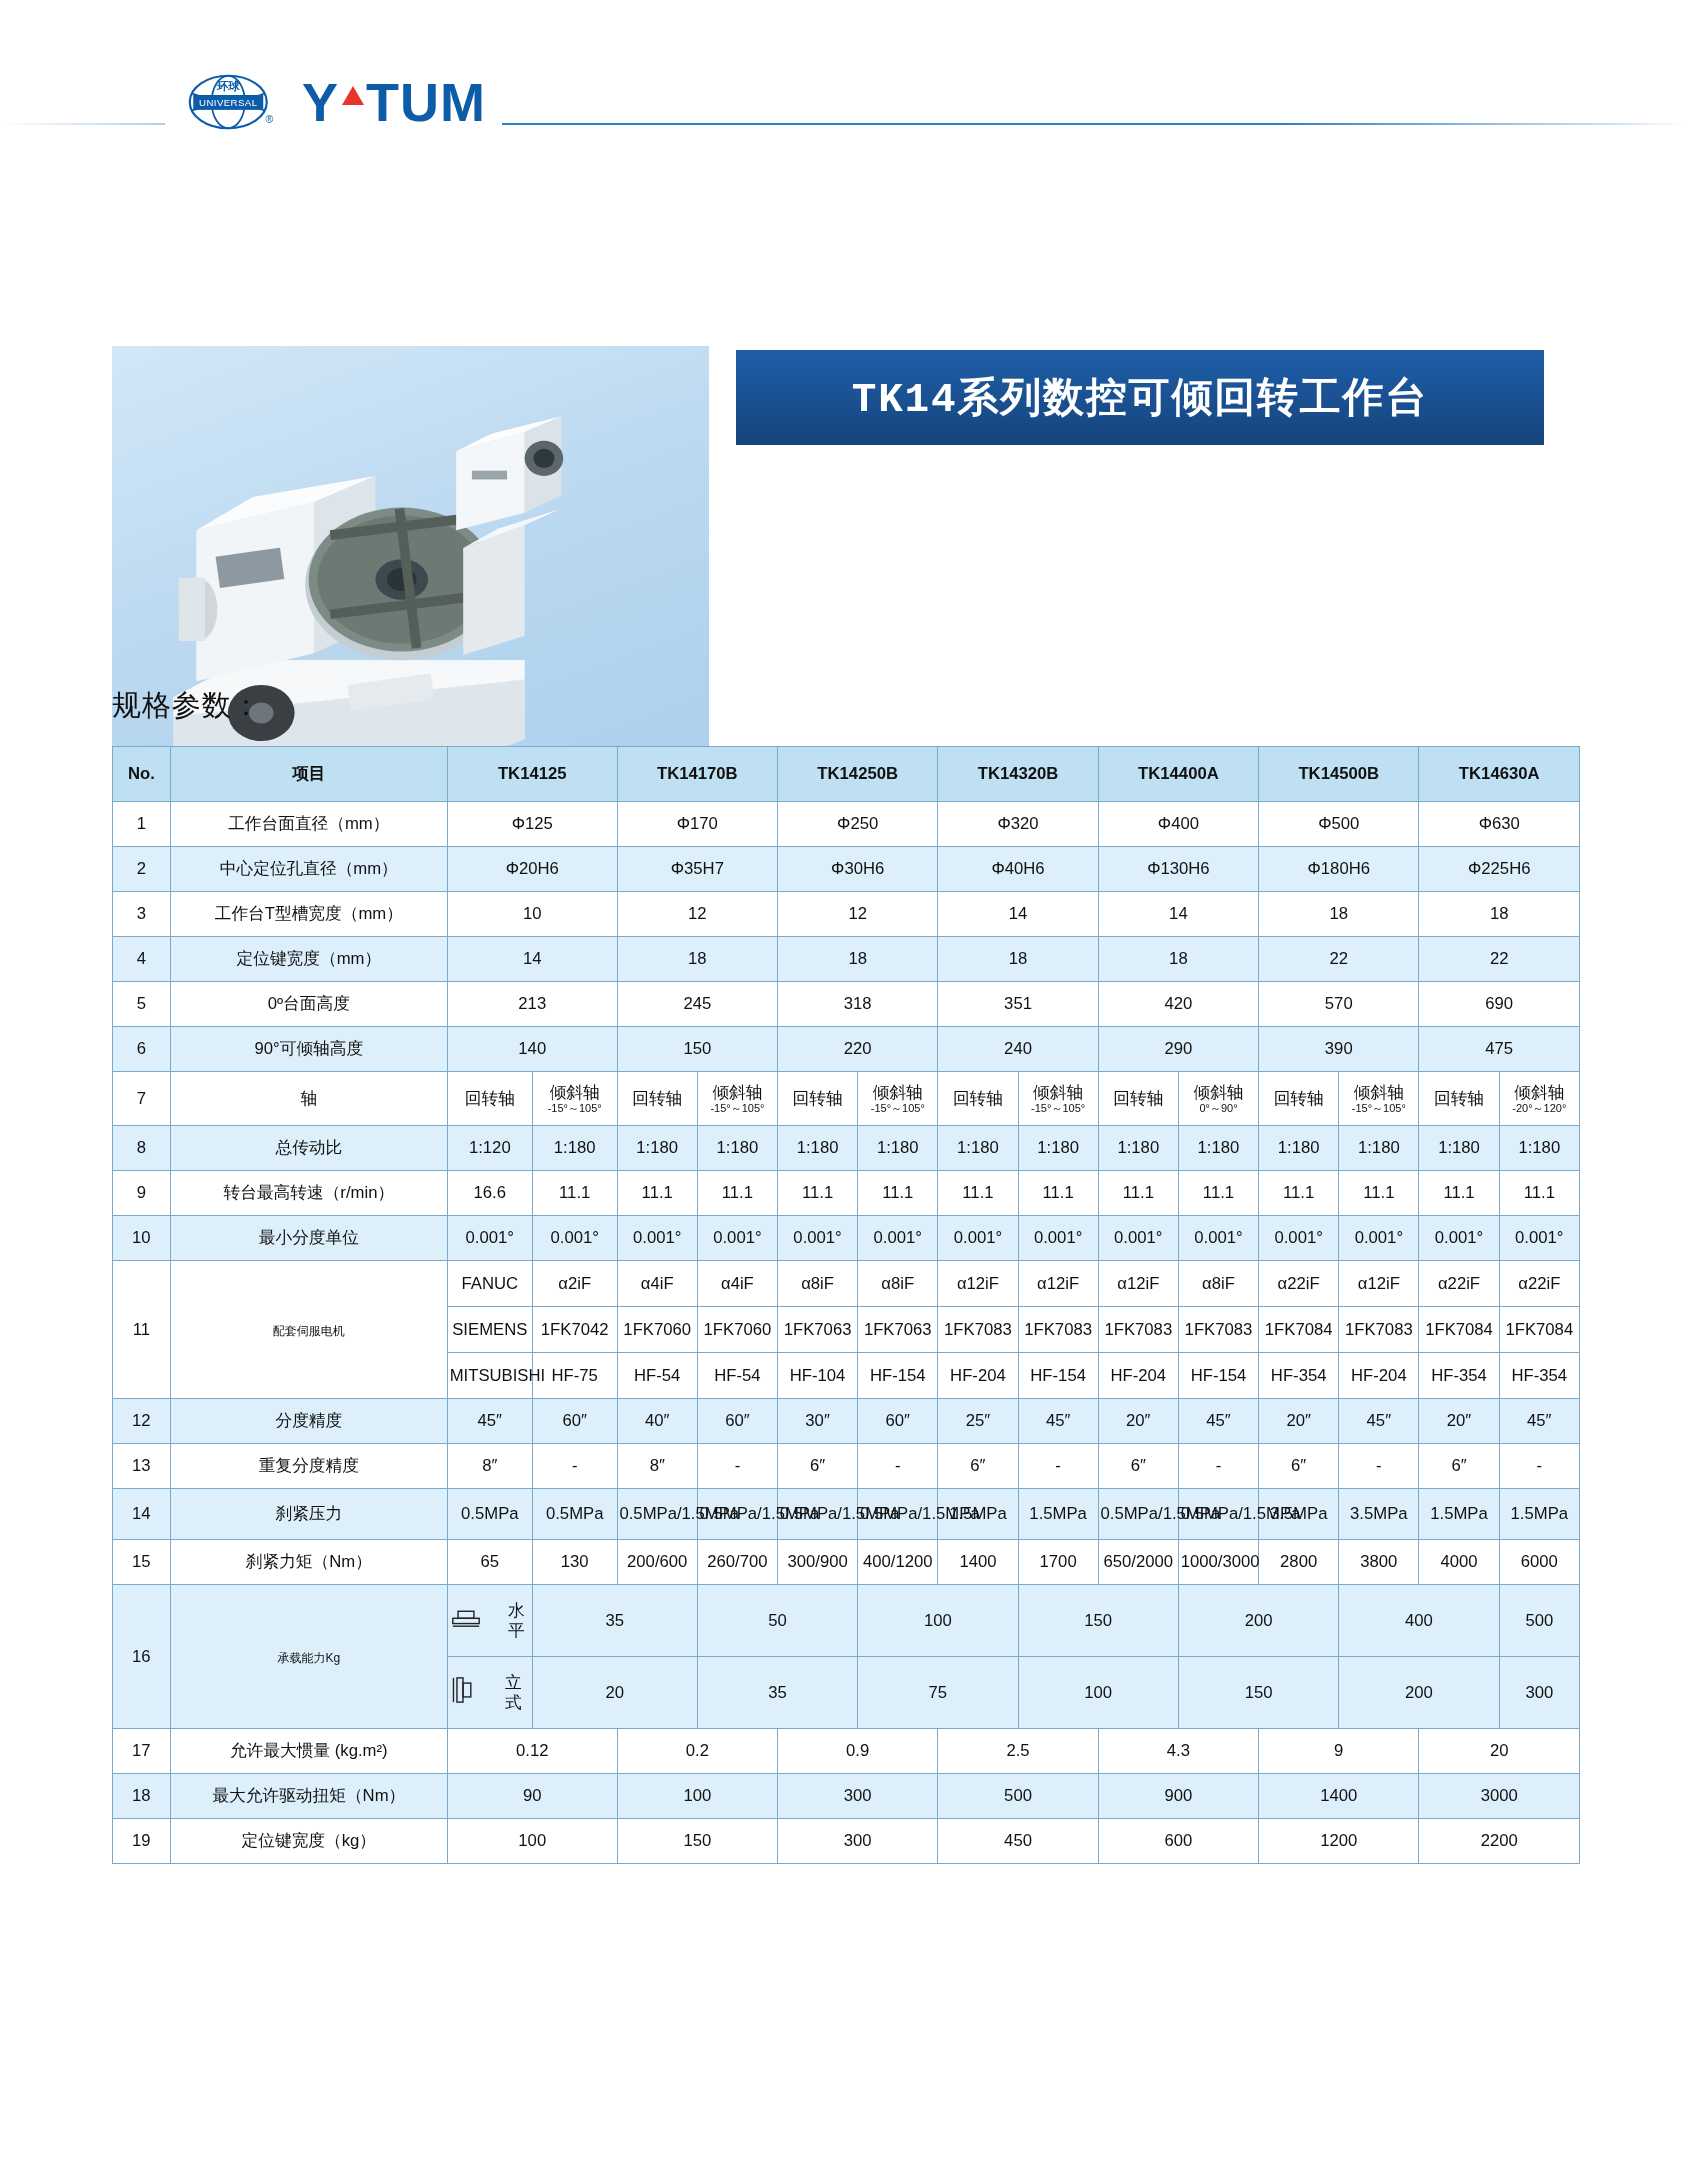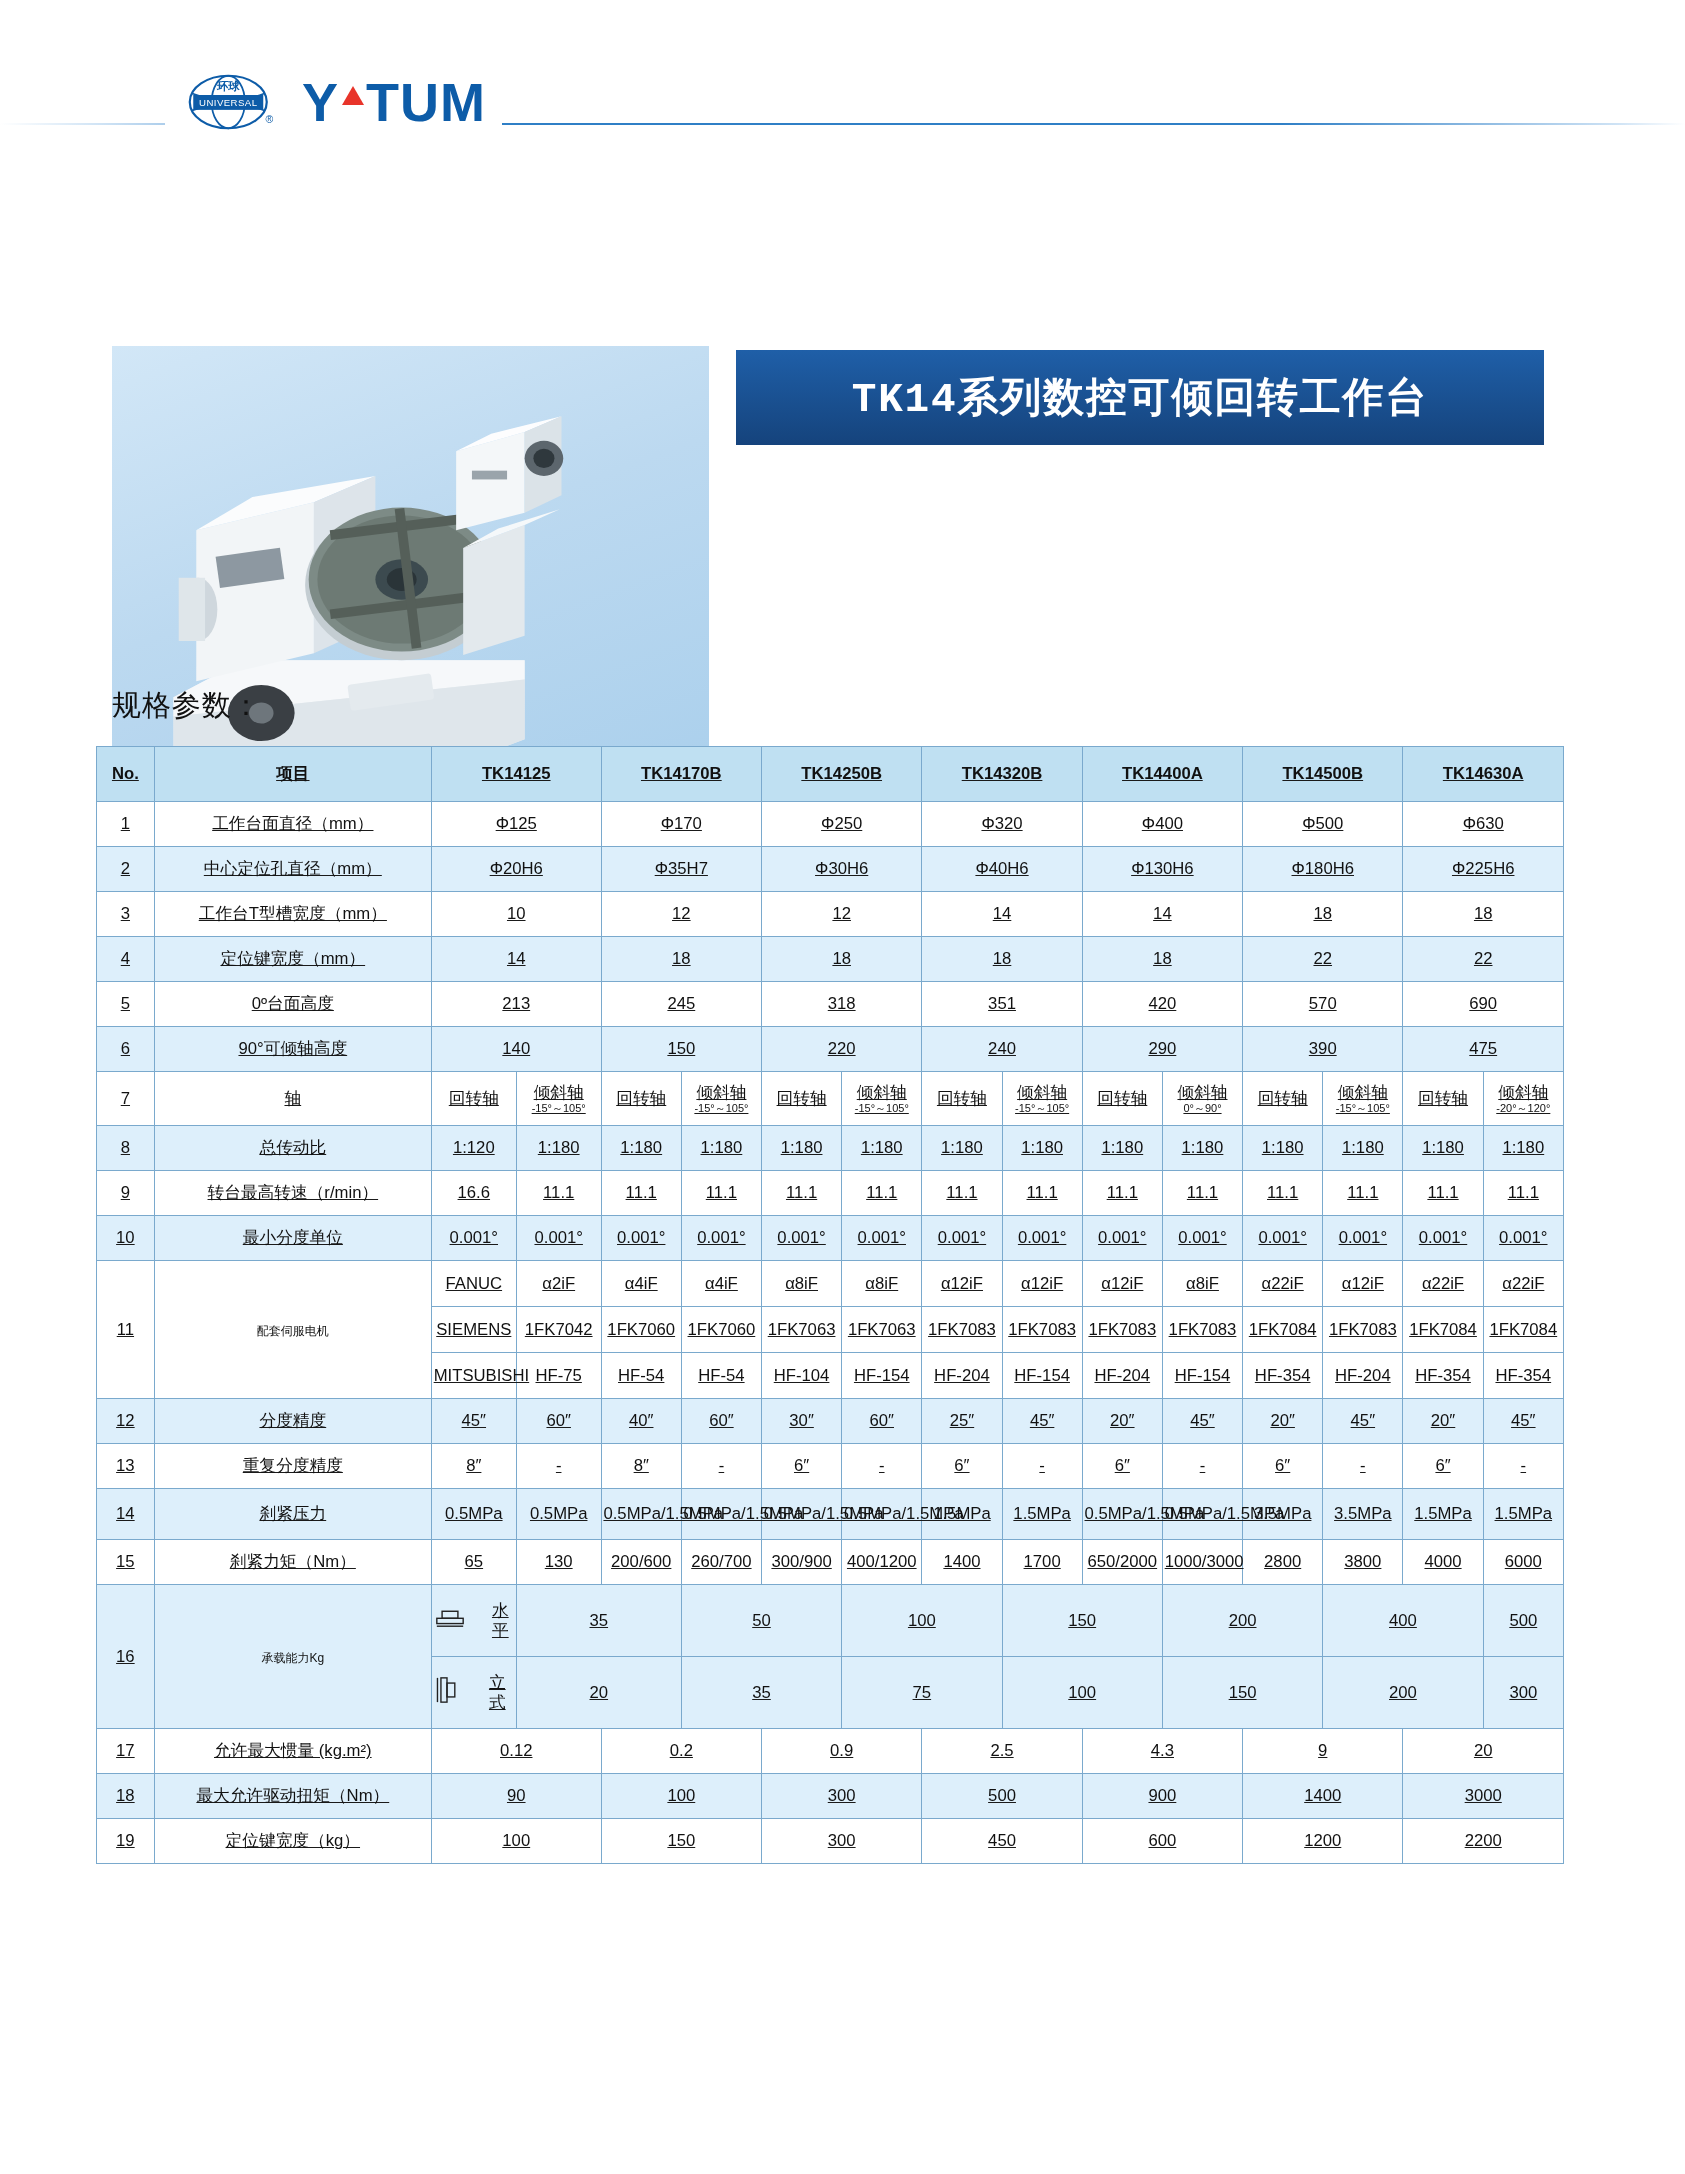--- a/index.html
+++ b/index.html
@@ -89,25 +89,24 @@
     position:absolute;
     left:112px; top:686px;
     font-size:29px;
     font-weight:normal;
     color:#111;
     letter-spacing:0.9px;
   }
 
   table.spec {
     position:absolute;
-    left:96px; top:746px;
+    left:112px; top:746px;
     width:1468px;
     border-collapse:collapse;
     table-layout:fixed;
-    text-decoration:underline;
   }
   table.spec td, table.spec th {
     border:0.9px solid #7aa9cd;
     text-align:center;
     vertical-align:middle;
     font-size:16.7px;
     color:#111;
     padding:0 1.8px;
     line-height:1.15;
   }

